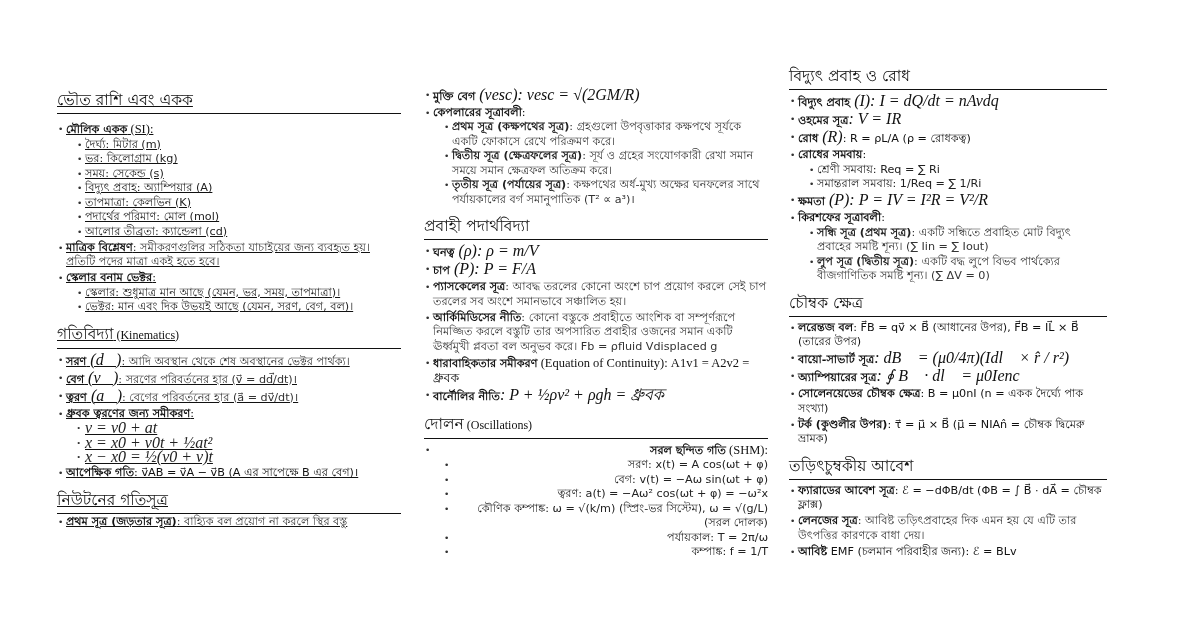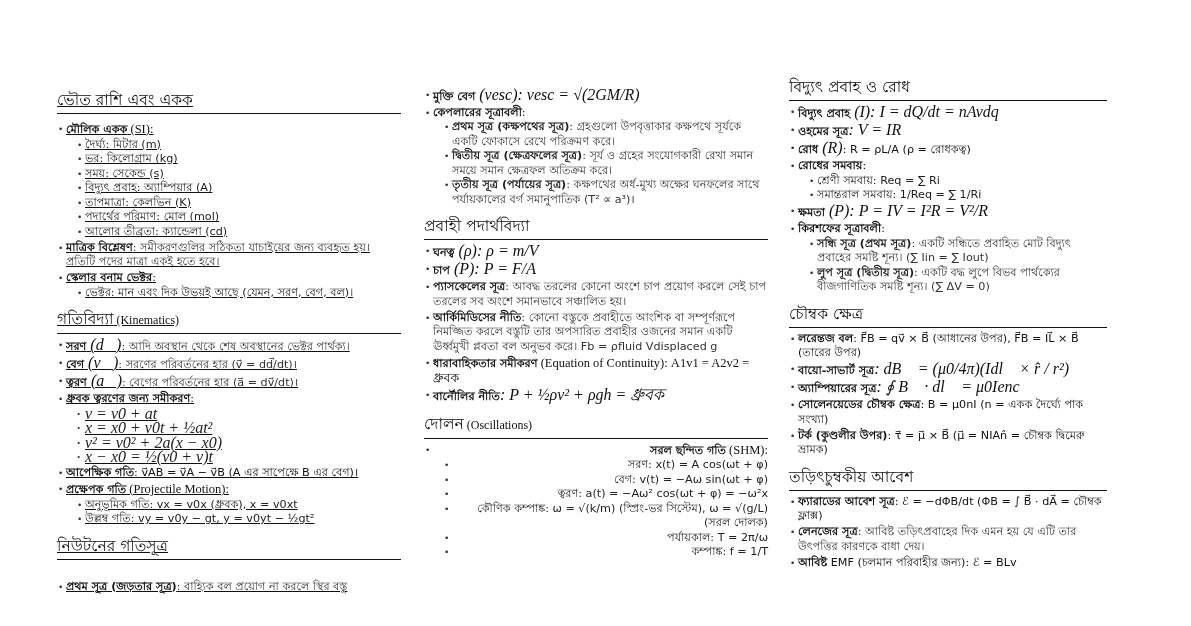--- a/index.html
+++ b/index.html
@@ -38,53 +38,47 @@
           <li>সময়: সেকেন্ড (s)</li>
           <li>বিদ্যুৎ প্রবাহ: অ্যাম্পিয়ার (A)</li>
           <li>তাপমাত্রা: কেলভিন (K)</li>
           <li>পদার্থের পরিমাণ: মোল (mol)</li>
           <li>আলোর তীব্রতা: ক্যান্ডেলা (cd)</li>
         </ul>
       </li>
       <li><span class="b">মাত্রিক বিশ্লেষণ</span><span class="lite">: সমীকরণগুলির সঠিকতা যাচাইয়ের জন্য ব্যবহৃত হয়। প্রতিটি পদের মাত্রা একই হতে হবে।</span></li>
       <li><span class="b">স্কেলার বনাম ভেক্টর</span><span>:</span>
         <ul class="sub">
+          <li>স্কেলার: শুধুমাত্র মান আছে (যেমন, ভর, সময়, তাপমাত্রা)।</li>
           <li>ভেক্টর: মান এবং দিক উভয়ই আছে (যেমন, সরণ, বেগ, বল)।</li>
         </ul>
       </li>
     </ul>
   </div>
 
   <div class="sec">
     <h2 class="sec-title"><span>গতিবিদ্যা</span><span class="en"> (Kinematics)</span></h2>
     <ul class="top" style="margin-top:4px;">
       <li><span class="b">সরণ</span><span class="m"> (d⃗)</span><span class="lite">: আদি অবস্থান থেকে শেষ অবস্থানের ভেক্টর পার্থক্য।</span></li>
       <li><span class="b">বেগ</span><span class="m"> (v⃗)</span><span class="lite">: সরণের পরিবর্তনের হার (v⃗ = dd⃗/dt)।</span></li>
       <li><span class="b">ত্বরণ</span><span class="m"> (a⃗)</span><span class="lite">: বেগের পরিবর্তনের হার (a⃗ = dv⃗/dt)।</span></li>
       <li><span class="b">ধ্রুবক ত্বরণের জন্য সমীকরণ</span><span>:</span>
         <ul class="sub">
           <li class="m">v = v0 + at</li>
           <li class="m">x = x0 + v0t + ½at²</li>
-          <li class="m">v² = v0² + 2a(x − x0)</li>
           <li class="m">x − x0 = ½(v0 + v)t</li>
         </ul>
       </li>
       <li><span class="b">আপেক্ষিক গতি</span><span>: v⃗AB = v⃗A − v⃗B (A এর সাপেক্ষে B এর বেগ)।</span></li>
-      <li><span class="b">প্রক্ষেপক গতি</span><span class="r"> (Projectile Motion):</span>
-        <ul class="sub">
-          <li>অনুভূমিক গতি: vx = v0x (ধ্রুবক), x = v0xt</li>
-          <li>উল্লম্ব গতি: vy = v0y − gt, y = v0yt − ½gt²</li>
-        </ul>
-      </li>
     </ul>
   </div>
 
   <div class="sec">
     <h2 class="sec-title">নিউটনের গতিসূত্র</h2>
-    <ul class="top" style="margin-top:20px;">
+    <ul class="top" style="margin-top:1px;">
       <li><span class="b">প্রথম সূত্র (জড়তার সূত্র)</span><span class="lite">: বাহ্যিক বল প্রয়োগ না করলে স্থির বস্তু</span></li>
     </ul>
   </div>
 </div>
 
 <div class="col col2" style="top:86px;">
   <div class="sec">
     <ul class="top">
       <li><span class="b">মুক্তি বেগ</span><span class="m"> (vesc)</span><span class="m">: vesc = √(2GM/R)</span></li>
       <li><span class="b">কেপলারের সূত্রাবলী</span><span>:</span>
@@ -119,21 +113,21 @@
           <li>ত্বরণ: a(t) = −Aω² cos(ωt + φ) = −ω²x</li>
           <li>কৌণিক কম্পাঙ্ক: ω = √(k/m) (স্প্রিং-ভর সিস্টেম), ω = √(g/L) (সরল দোলক)</li>
           <li>পর্যায়কাল: T = 2π/ω</li>
           <li>কম্পাঙ্ক: f = 1/T</li>
         </ul>
       </li>
     </ul>
   </div>
 </div>
 
-<div class="col col3" style="top:77px;">
+<div class="col col3" style="top:66px;">
   <div class="sec">
     <h2 class="sec-title">বিদ্যুৎ প্রবাহ ও রোধ</h2>
     <ul class="top" style="margin-top:4px;">
       <li><span class="b">বিদ্যুৎ প্রবাহ</span><span class="m"> (I)</span><span class="m">: I = dQ/dt = nAvdq</span></li>
       <li><span class="b">ওহমের সূত্র</span><span class="m">: V = IR</span></li>
       <li><span class="b">রোধ</span><span class="m"> (R)</span><span>: R = ρL/A (ρ = রোধকত্ব)</span></li>
       <li><span class="b">রোধের সমবায়</span><span>:</span>
         <ul class="sub">
           <li>শ্রেণী সমবায়: Req = ∑ Ri</li>
           <li>সমান্তরাল সমবায়: 1/Req = ∑ 1/Ri</li>

